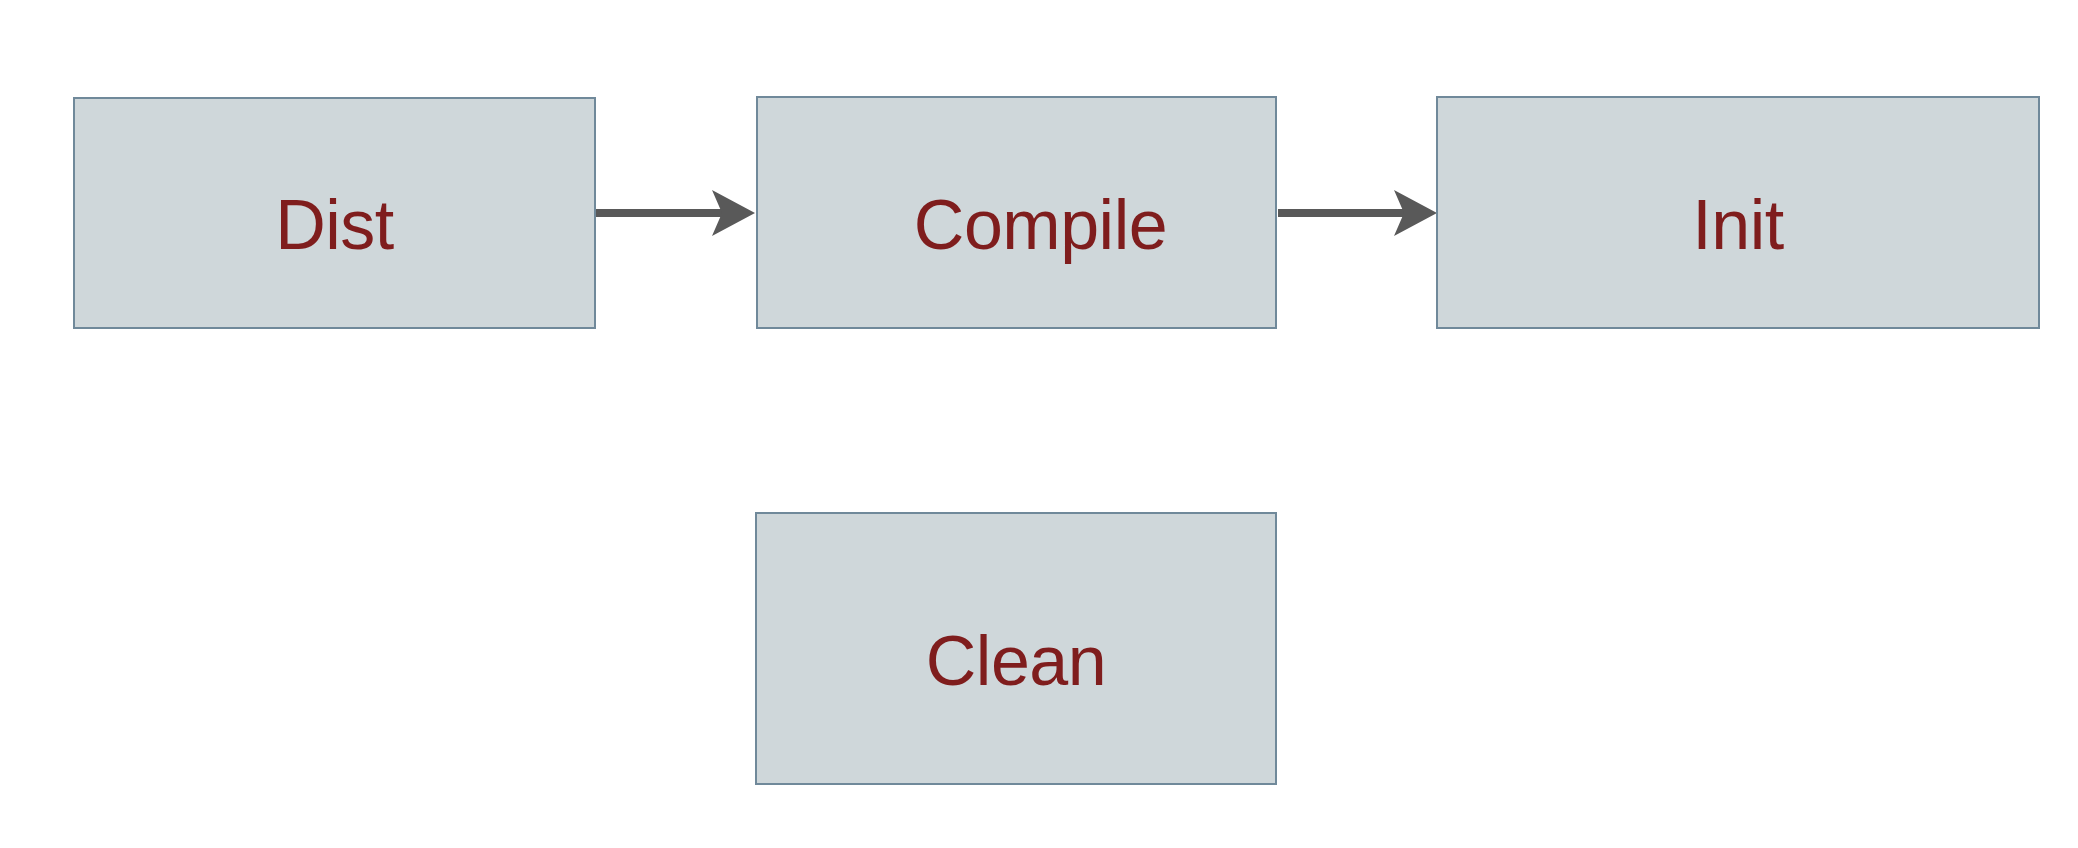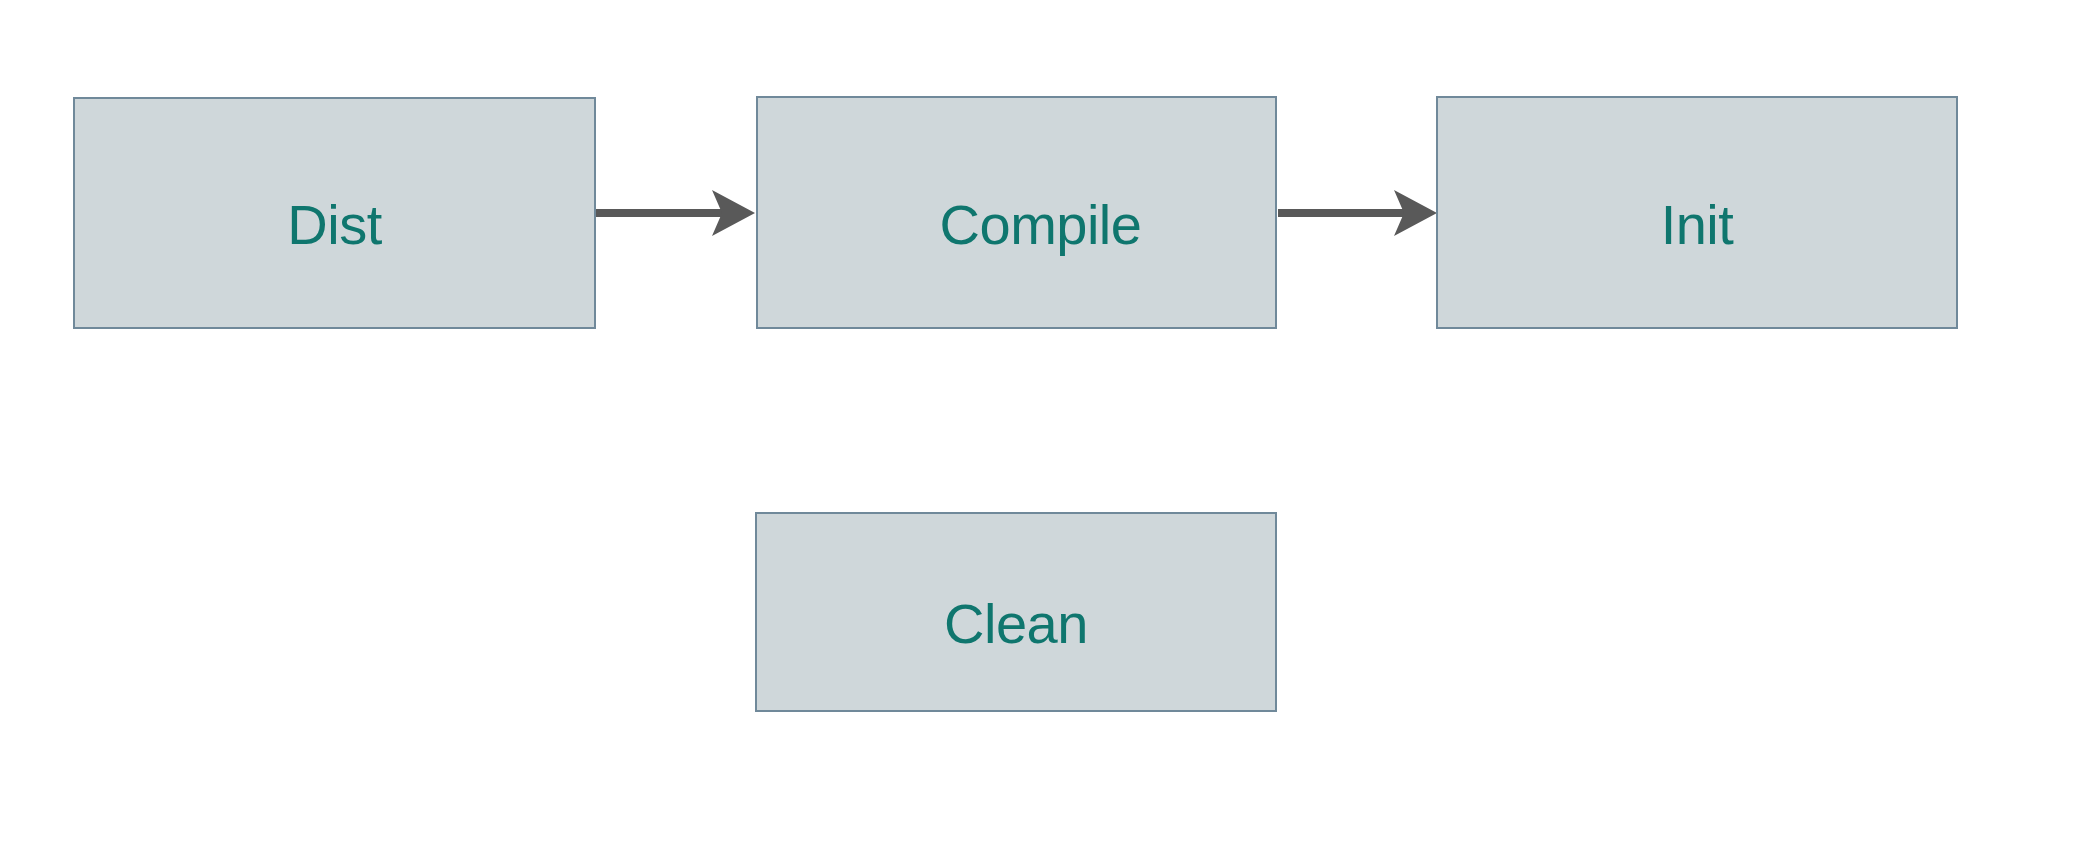--- a/index.html
+++ b/index.html
@@ -22,23 +22,23 @@
     position: absolute;
     box-sizing: border-box;
     background: #cfd7da;
     border: 2px solid #70899a;
     display: flex;
     align-items: center;
     justify-content: center;
   }
   .node-label {
     font-family: "Liberation Sans", sans-serif;
-    font-size: 56px;
+    font-size: 70px;
     font-weight: 400;
-    color: #0f766e;
+    color: #7f1d1d;
     line-height: 1;
     letter-spacing: -0.5px;
     white-space: nowrap;
     user-select: none;
     margin-top: 24px;
   }
   .edge-layer {
     position: absolute;
     left: 0;
     top: 0;
@@ -73,21 +73,21 @@
   </svg>
 
   <div class="node" style="left:73px; top:97px; width:523px; height:232px;">
     <span class="node-label">Dist</span>
   </div>
 
   <div class="node" style="left:756px; top:96px; width:521px; height:233px;padding-left:48px;">
     <span class="node-label">Compile</span>
   </div>
 
-  <div class="node" style="left:1436px; top:96px; width:522px; height:233px;">
+  <div class="node" style="left:1436px; top:96px; width:604px; height:233px;">
     <span class="node-label">Init</span>
   </div>
 
-  <div class="node" style="left:755px; top:512px; width:522px; height:200px;text-align:right;">
+  <div class="node" style="left:755px; top:512px; width:522px; height:273px;text-align:right;">
     <span class="node-label">Clean</span>
   </div>
 
 </div>
 
 </body></html>

